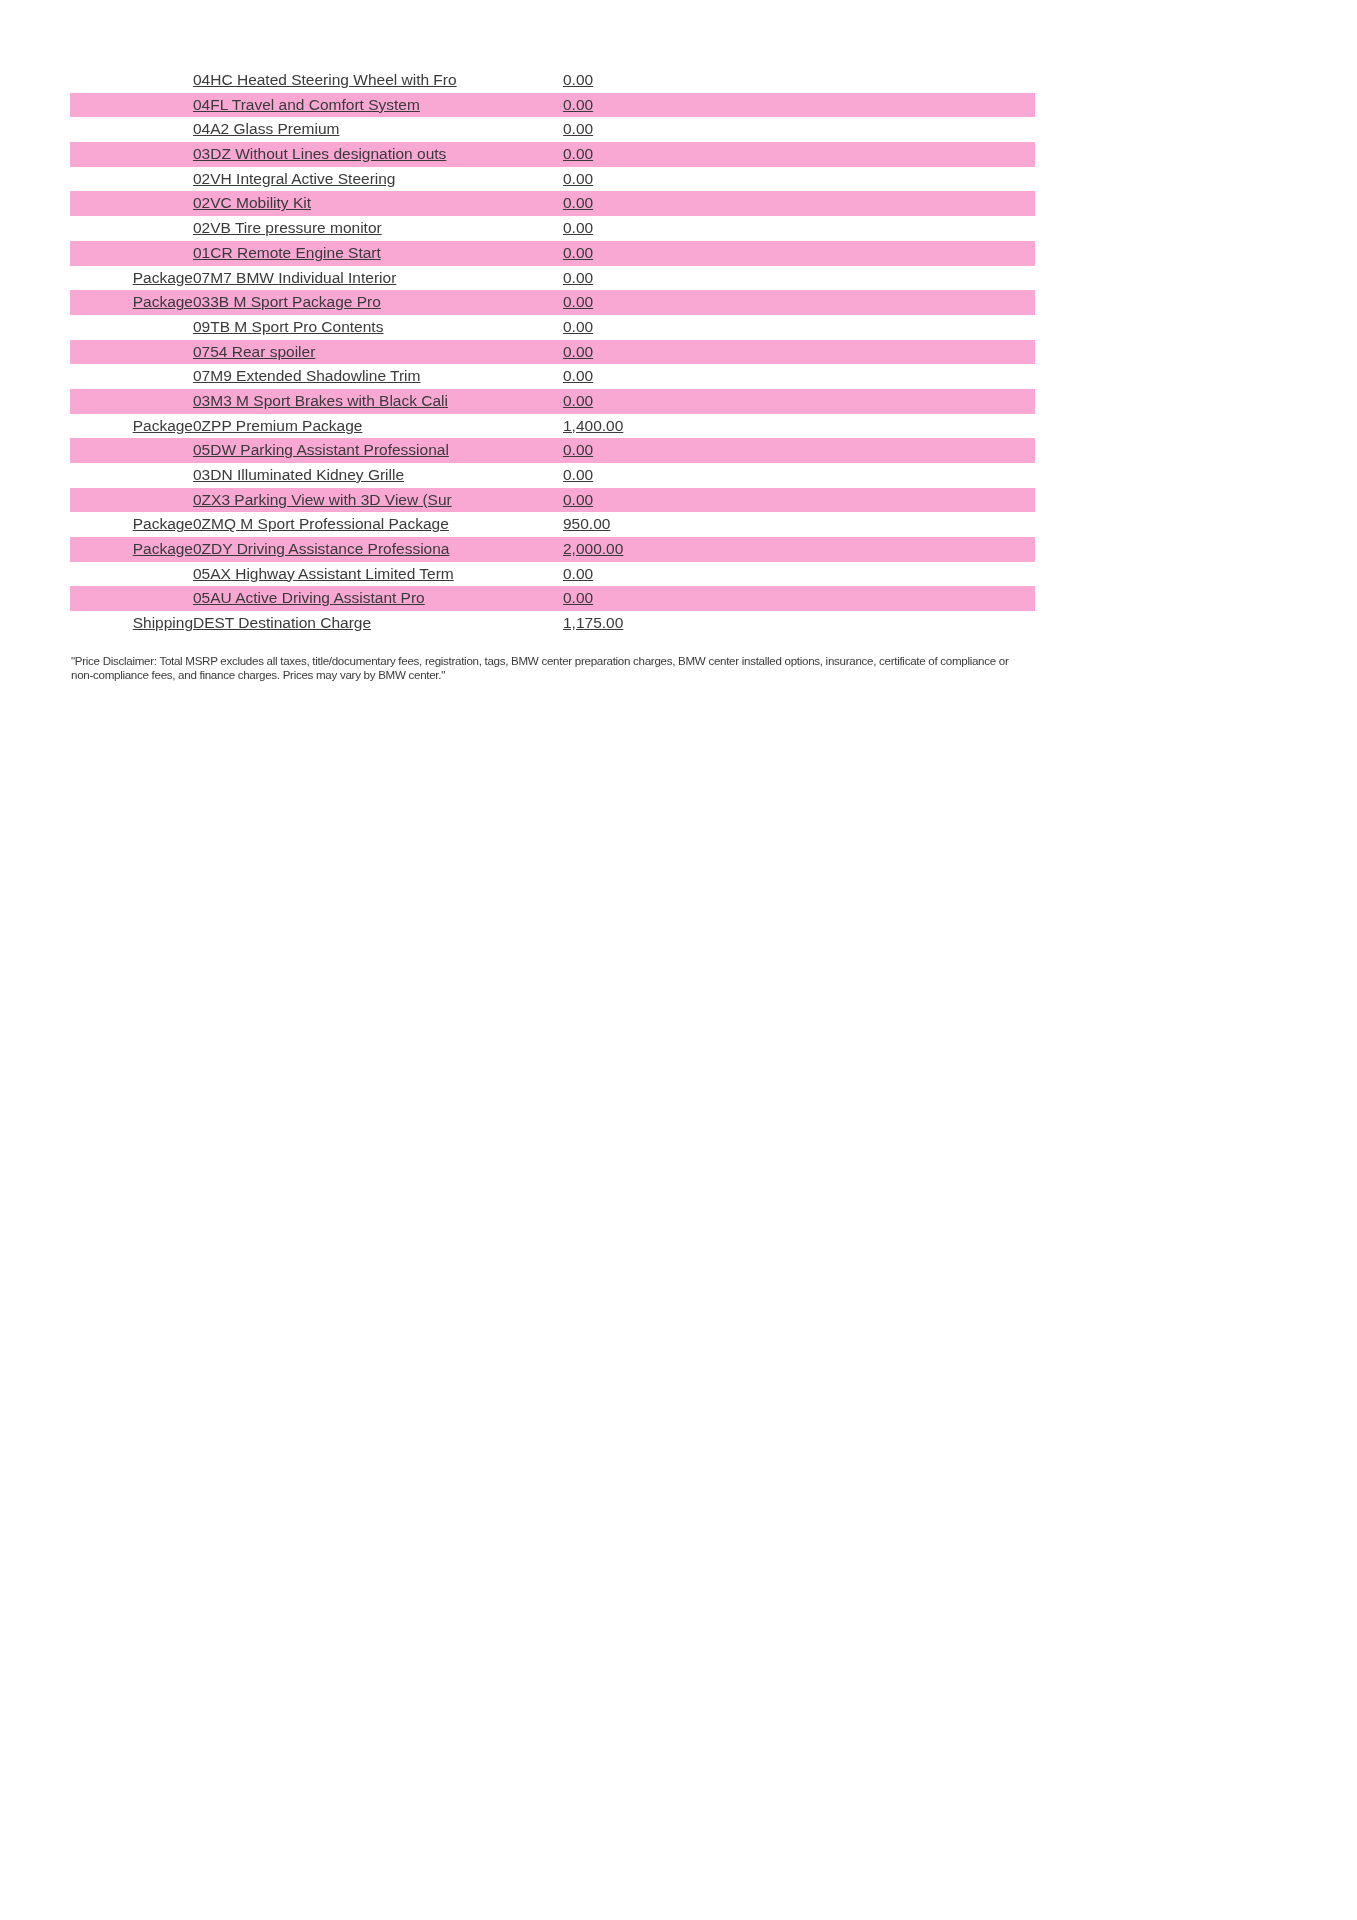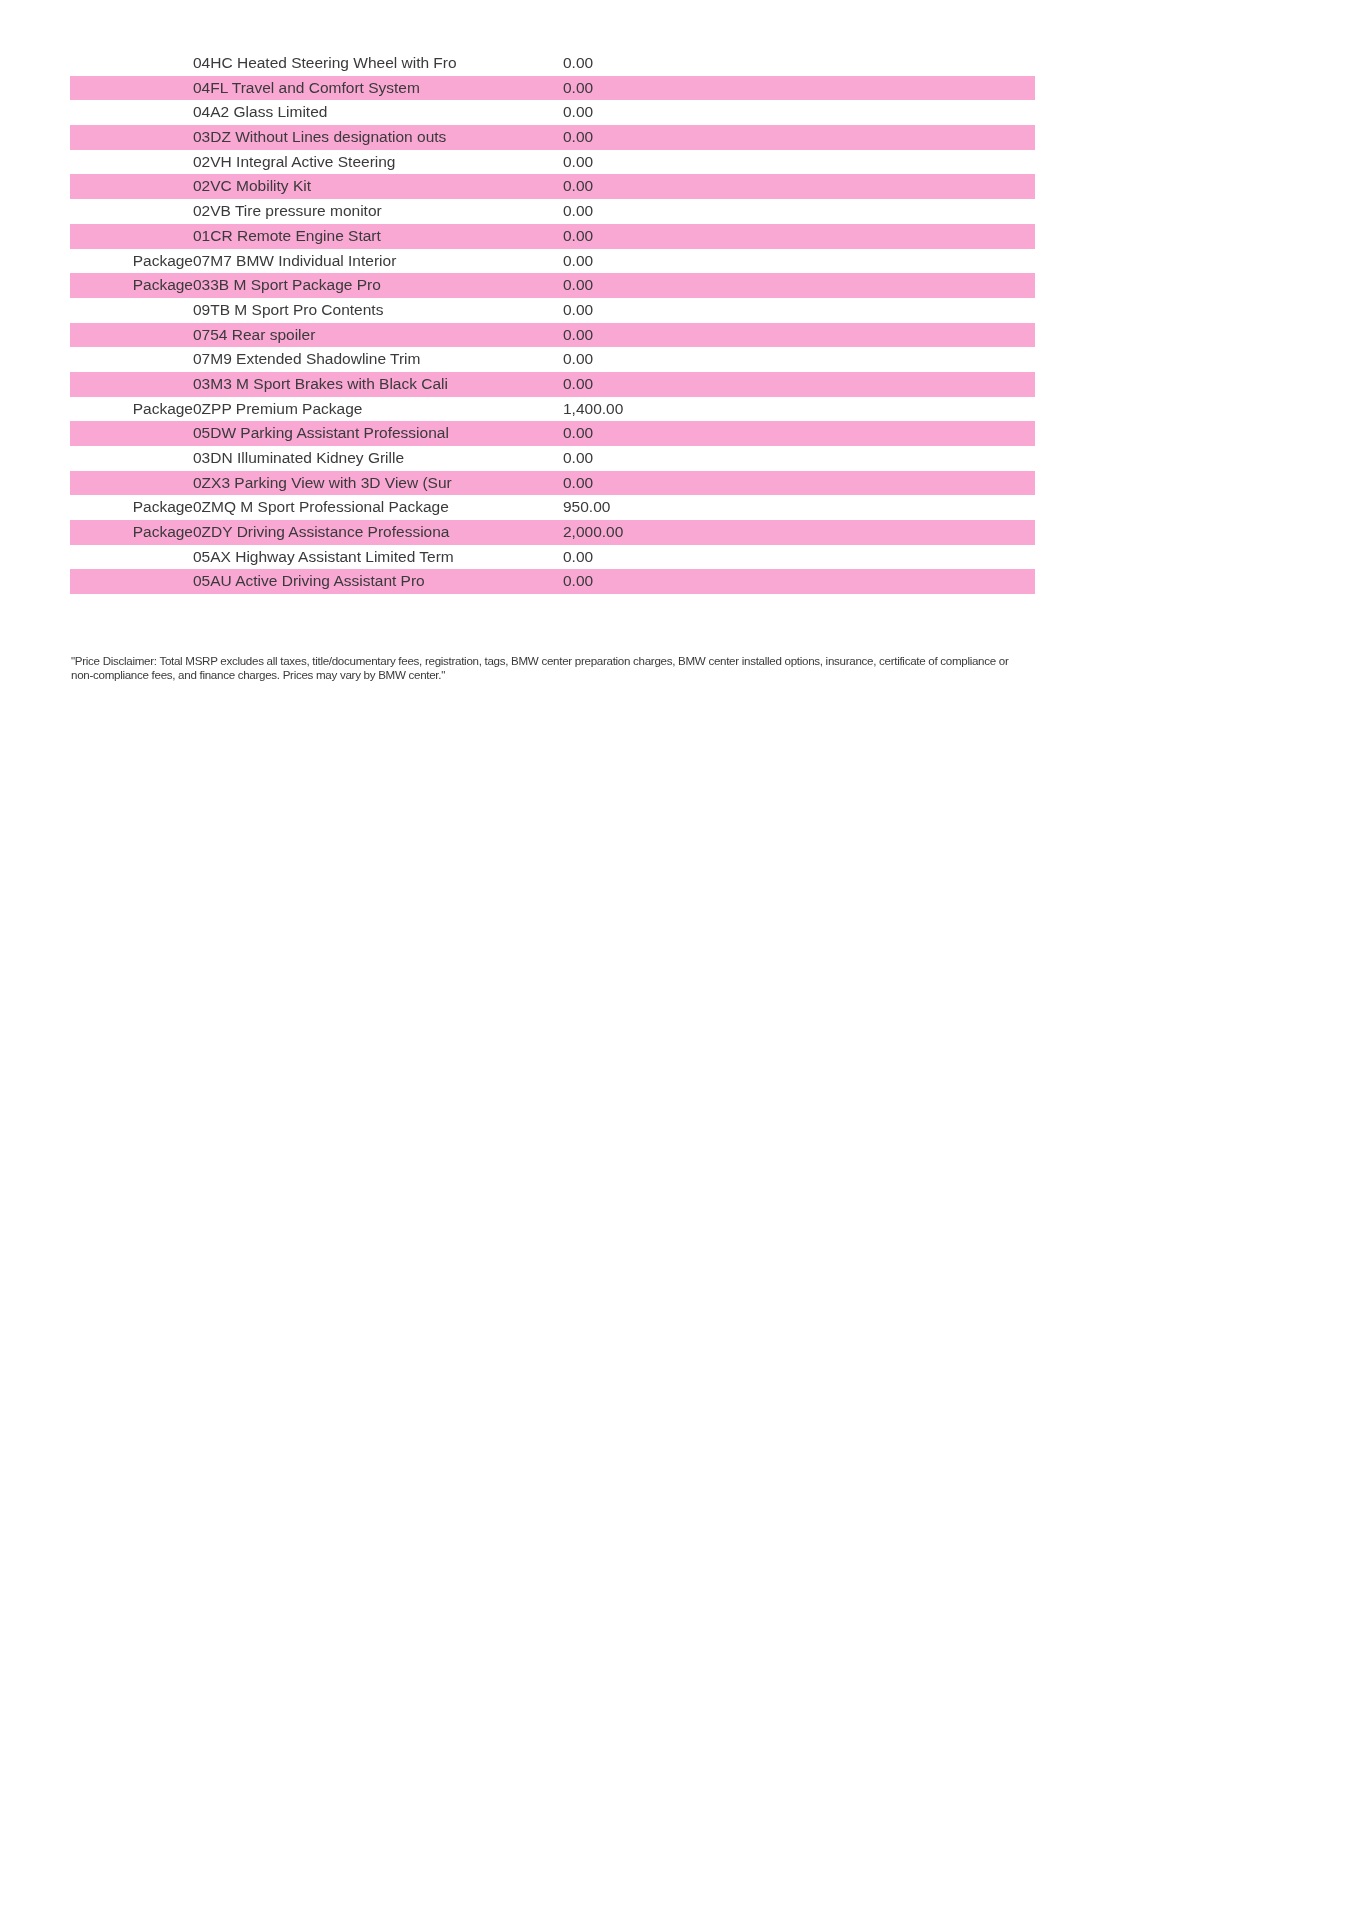--- a/index.html
+++ b/index.html
@@ -7,22 +7,23 @@
     width: 1357px;
     height: 1920px;
     background: #ffffff;
     position: relative;
     font-family: "Liberation Sans", "DejaVu Sans", sans-serif;
     color: #3a3a3a;
   }
   .pricing-table {
     position: absolute;
     left: 70px;
-    top: 51px;
+    top: 68px;
     width: 965px;
+    text-decoration: underline;
   }
   .row {
     display: flex;
     height: 24.7px;
     line-height: 24.7px;
     font-size: 15.5px;
   }
   .row.striped { background: #f9a8d4; }
   .cell-cat {
     width: 111px;
@@ -64,21 +65,21 @@
       <div class="cell-spacer"></div>
     </div>
     <div class="row striped">
       <div class="cell-cat"></div>
       <div class="cell-desc">04FL Travel and Comfort System</div>
       <div class="cell-val">0.00</div>
       <div class="cell-spacer"></div>
     </div>
     <div class="row">
       <div class="cell-cat"></div>
-      <div class="cell-desc">04A2 Glass Limited</div>
+      <div class="cell-desc">04A2 Glass Premium</div>
       <div class="cell-val">0.00</div>
       <div class="cell-spacer"></div>
     </div>
     <div class="row striped">
       <div class="cell-cat"></div>
       <div class="cell-desc">03DZ Without Lines designation outs</div>
       <div class="cell-val">0.00</div>
       <div class="cell-spacer"></div>
     </div>
     <div class="row">
@@ -180,17 +181,23 @@
     <div class="row">
       <div class="cell-cat"></div>
       <div class="cell-desc">05AX Highway Assistant Limited Term</div>
       <div class="cell-val">0.00</div>
       <div class="cell-spacer"></div>
     </div>
     <div class="row striped">
       <div class="cell-cat"></div>
       <div class="cell-desc">05AU Active Driving Assistant Pro</div>
       <div class="cell-val">0.00</div>
+      <div class="cell-spacer"></div>
+    </div>
+    <div class="row">
+      <div class="cell-cat">Shipping</div>
+      <div class="cell-desc">DEST Destination Charge</div>
+      <div class="cell-val">1,175.00</div>
       <div class="cell-spacer"></div>
     </div>
   </div>
 
 <div class="disclaimer">"Price Disclaimer: Total MSRP excludes all taxes, title/documentary fees, registration, tags, BMW center preparation charges, BMW center installed options, insurance, certificate of compliance or non-compliance fees, and finance charges. Prices may vary by BMW center."</div>
 
 </body></html>

